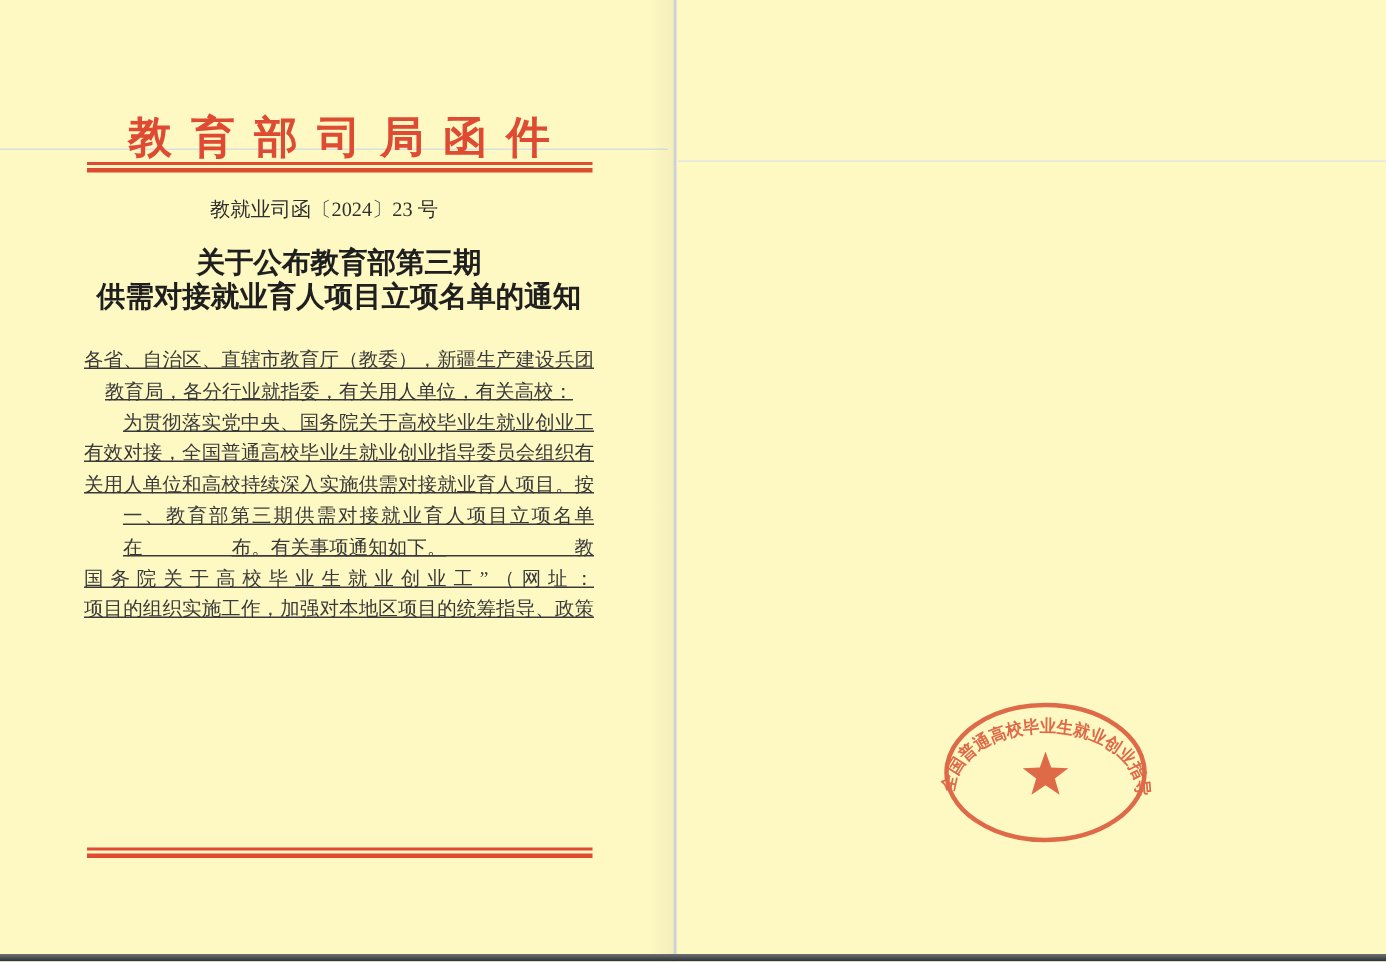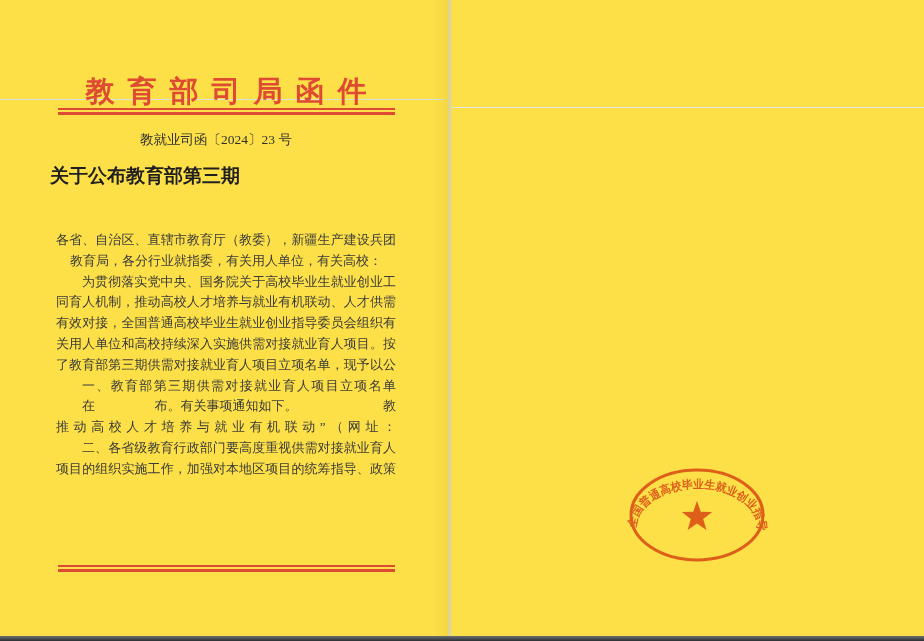--- a/index.html
+++ b/index.html
@@ -2,21 +2,21 @@
 <html style="--accent-red: #de4a32; --seal-red: #d84b38; --ink: #3a3a3a;"><head>
 <meta charset="utf-8">
 <style>
   :root{
     --accent-red:#de4a32; --seal-red:#d84b38; --ink:#3a3a3a;
   }
   *{margin:0;padding:0;box-sizing:border-box;}
   html,body{background:#e9e9e9;}
   .canvas{
     position:relative;width:924px;height:641px;overflow:hidden;
-    background:#fde047;
+    background:#fef9c3;
     font-family:"Liberation Serif","DejaVu Serif",serif;
     color:var(--ink);
   }
   
   .artifact{position:absolute;background:#dadfe0;}
   .artifact-left{left:0;top:99px;width:445px;height:1px;}
   .artifact-right{left:452px;top:107px;width:472px;height:1px;background:#e2e6e6;}
   .page-divider{position:absolute;left:449px;top:0;width:2px;height:641px;background:#cdd2d5;}
   .divider-shadow{position:absolute;left:433px;top:0;width:16px;height:641px;
     background:linear-gradient(to right,rgba(0,0,0,0),rgba(0,0,0,0.045));}
@@ -37,25 +37,25 @@
   .rule .thick{height:3px;background:var(--accent-red);margin-top:2px;}
   .rule-top{top:108px;}
   .rule-bottom{top:565px;}
   .doc-no{
     position:absolute;left:56px;top:131px;width:340px;
     text-align:center;padding-right:20px;
     font-size:13.5px;color:#303030;white-space:nowrap;
   }
   .doc-title{
     position:absolute;left:50px;top:165px;width:352px;
-    text-align:left;font-size:19px;font-weight:bold;
+    text-align:center;font-size:19px;font-weight:bold;
     line-height:22.5px;color:#1f1f1f;
   }
   .body-lines{position:absolute;font-size:13px;color:var(--ink);}
-  .body-left{left:56px;top:230px;width:340px;}
+  .body-left{left:56px;top:230px;width:340px;text-decoration:underline;}
   .line{height:20.8px;line-height:20.8px;white-space:nowrap;text-align:center;}
   .line.j{white-space:normal;text-align:justify;text-align-last:justify;}
   .line.ij{white-space:normal;text-align:justify;text-align-last:justify;padding-left:26px;}
   .seal{
     position:absolute;left:623px;top:462px;width:148px;height:106px;
     color:var(--seal-red);opacity:0.82;mix-blend-mode:multiply;
   }
 </style>
 </head>
 <body>
@@ -74,34 +74,32 @@
 
     <div class="rule rule-top">
       <div class="thin"></div>
       <div class="thick"></div>
     </div>
 
     <div class="doc-no">教就业司函〔2024〕23 号</div>
 
     <div class="doc-title">
         <div class="title-line">关于公布教育部第三期</div>
+        <div class="title-line">供需对接就业育人项目立项名单的通知</div>
       </div>
 
     <div class="body-lines body-left">
         <div class="line j">各省、自治区、直辖市教育厅（教委），新疆生产建设兵团</div>
         <div class="line">教育局，各分行业就指委，有关用人单位，有关高校：</div>
         <div class="line ij">为贯彻落实党中央、国务院关于高校毕业生就业创业工</div>
-        <div class="line j">同育人机制，推动高校人才培养与就业有机联动、人才供需</div>
         <div class="line j">有效对接，全国普通高校毕业生就业创业指导委员会组织有</div>
         <div class="line j">关用人单位和高校持续深入实施供需对接就业育人项目。按</div>
-        <div class="line j">了教育部第三期供需对接就业育人项目立项名单，现予以公</div>
         <div class="line ij">一、教育部第三期供需对接就业育人项目立项名单在“教</div>
         <div class="line">布。有关事项通知如下。</div>
-        <div class="line j">推动高校人才培养与就业有机联动”（网址：</div>
-        <div class="line ij">二、各省级教育行政部门要高度重视供需对接就业育人</div>
+        <div class="line j">国务院关于高校毕业生就业创业工”（网址：</div>
         <div class="line j">项目的组织实施工作，加强对本地区项目的统筹指导、政策</div>
       </div>
 
     <div class="rule rule-bottom">
       <div class="thin"></div>
       <div class="thick"></div>
     </div>
   </div>
 
   <div class="page page-right">

